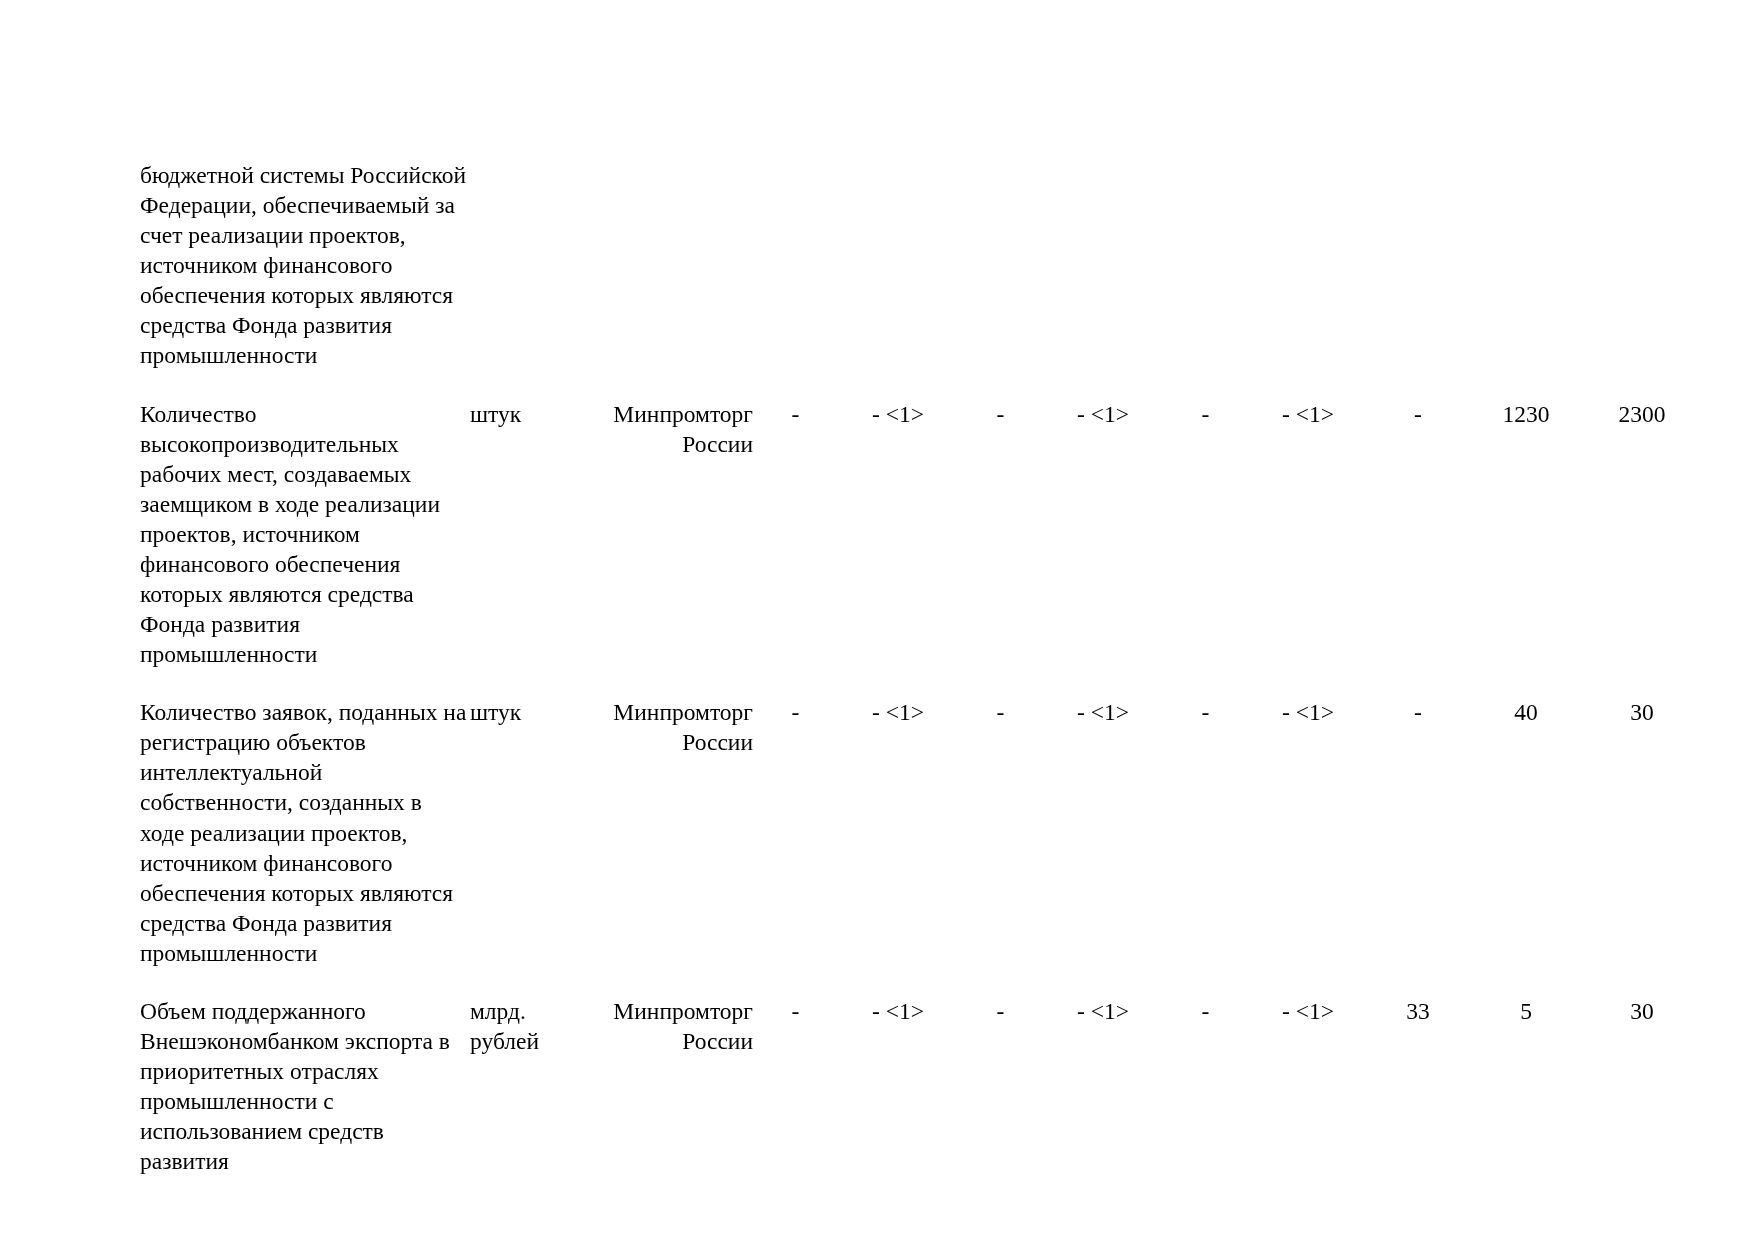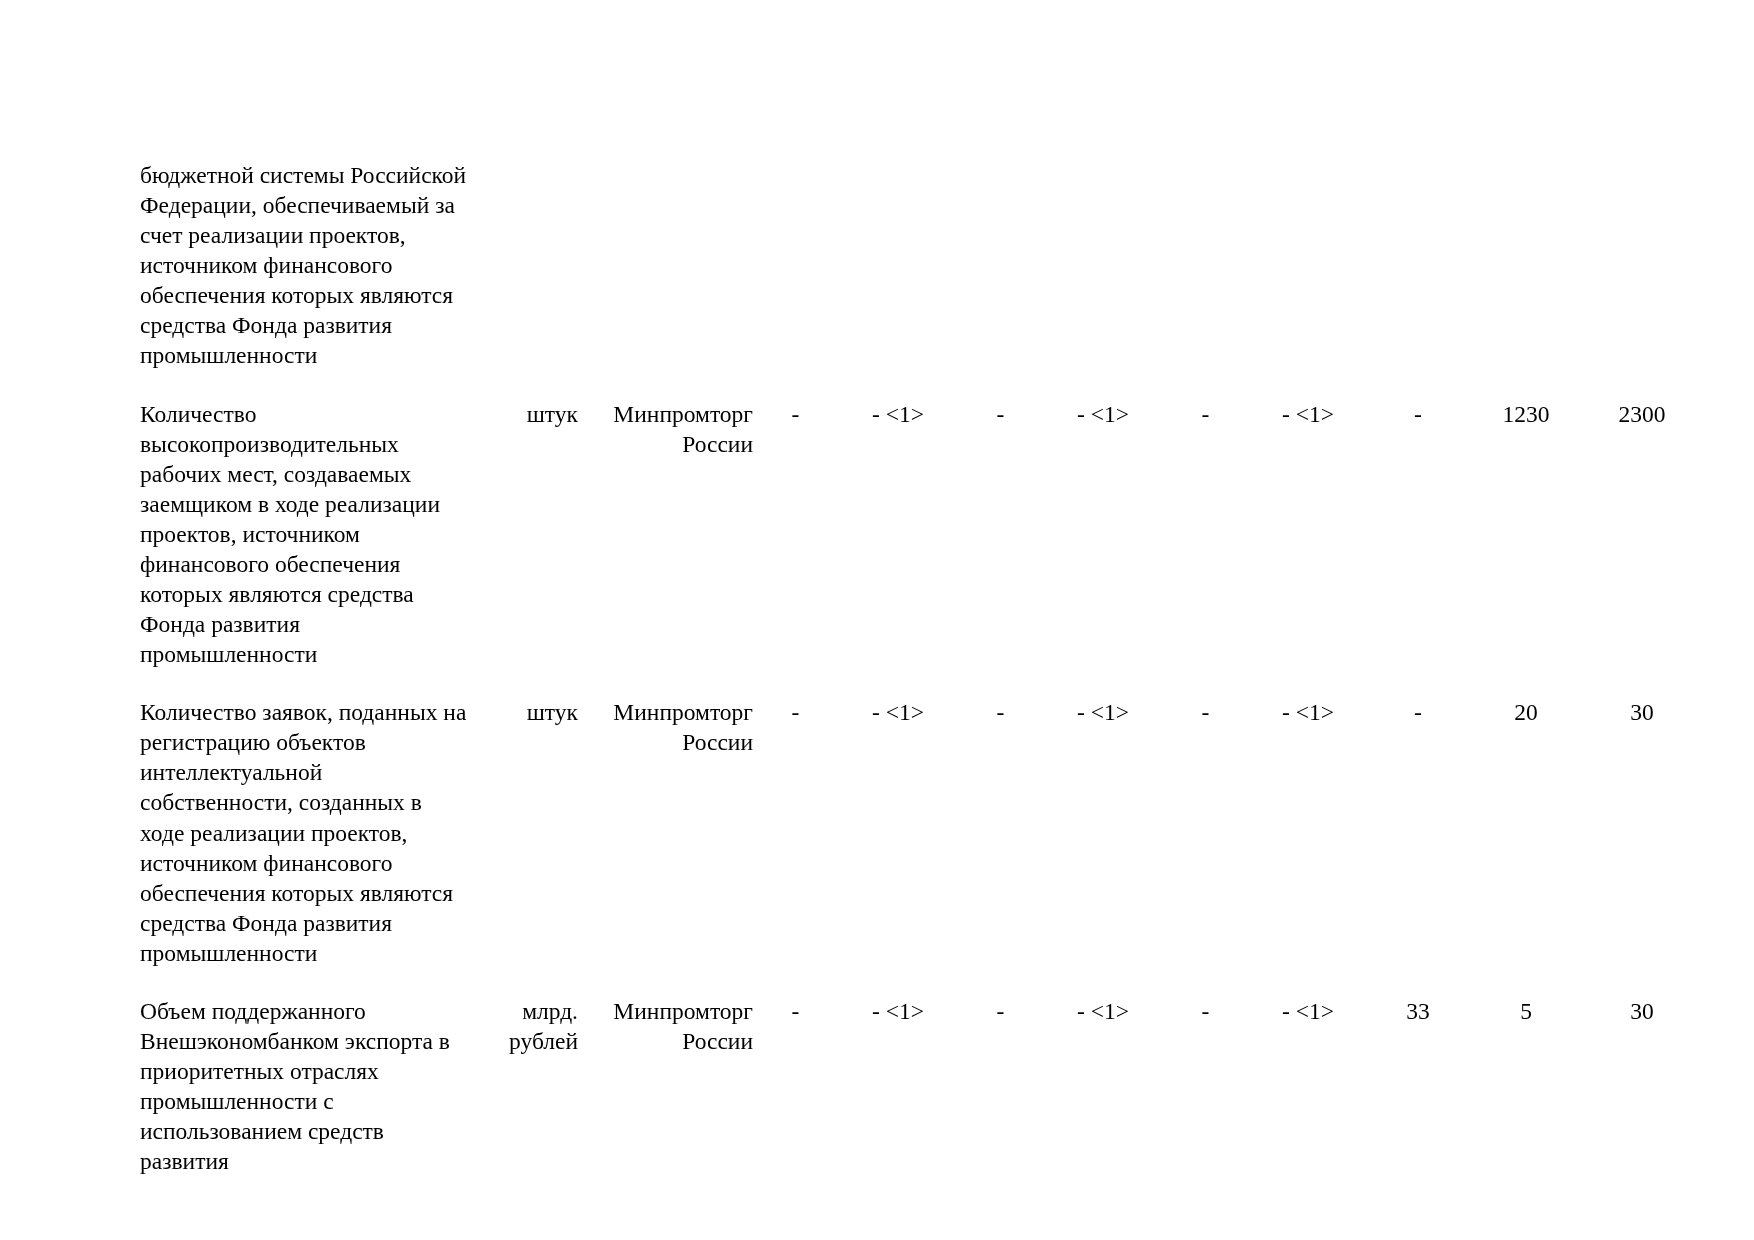--- a/index.html
+++ b/index.html
@@ -51,21 +51,21 @@
   col.c-d6        { width: 120px; }
   col.c-d7        { width: 100px; }
   col.c-d8        { width: 116px; }
   col.c-d9        { width: 116px; }
 
   .cell-indicator {
     text-align: left;
     padding-right: 16px;
   }
   .cell-unit {
-    text-align: right;
+    text-align: left;
   }
   .cell-agency {
     text-align: right;
     padding-left: 6px;
   }
   .cell-num {
     text-align: center;
     white-space: nowrap;
   }
   .continuation {
@@ -128,21 +128,21 @@
         <td class="cell-indicator">Количество заявок, поданных на регистрацию объектов интеллектуальной собственности, созданных в ходе реализации проектов, источником финансового обеспечения которых являются средства Фонда развития промышленности</td>
         <td class="cell-unit">штук</td>
         <td class="cell-agency">Минпромторг России</td>
         <td class="cell-num">-</td>
         <td class="cell-num">- &lt;1&gt;</td>
         <td class="cell-num">-</td>
         <td class="cell-num">- &lt;1&gt;</td>
         <td class="cell-num">-</td>
         <td class="cell-num">- &lt;1&gt;</td>
         <td class="cell-num">-</td>
-        <td class="cell-num">20</td>
+        <td class="cell-num">40</td>
         <td class="cell-num">30</td>
       </tr>
 
       <tr>
         <td class="cell-indicator">Объем поддержанного Внешэкономбанком экспорта в приоритетных отраслях промышленности с использованием средств развития</td>
         <td class="cell-unit">млрд. рублей</td>
         <td class="cell-agency">Минпромторг России</td>
         <td class="cell-num">-</td>
         <td class="cell-num">- &lt;1&gt;</td>
         <td class="cell-num">-</td>

